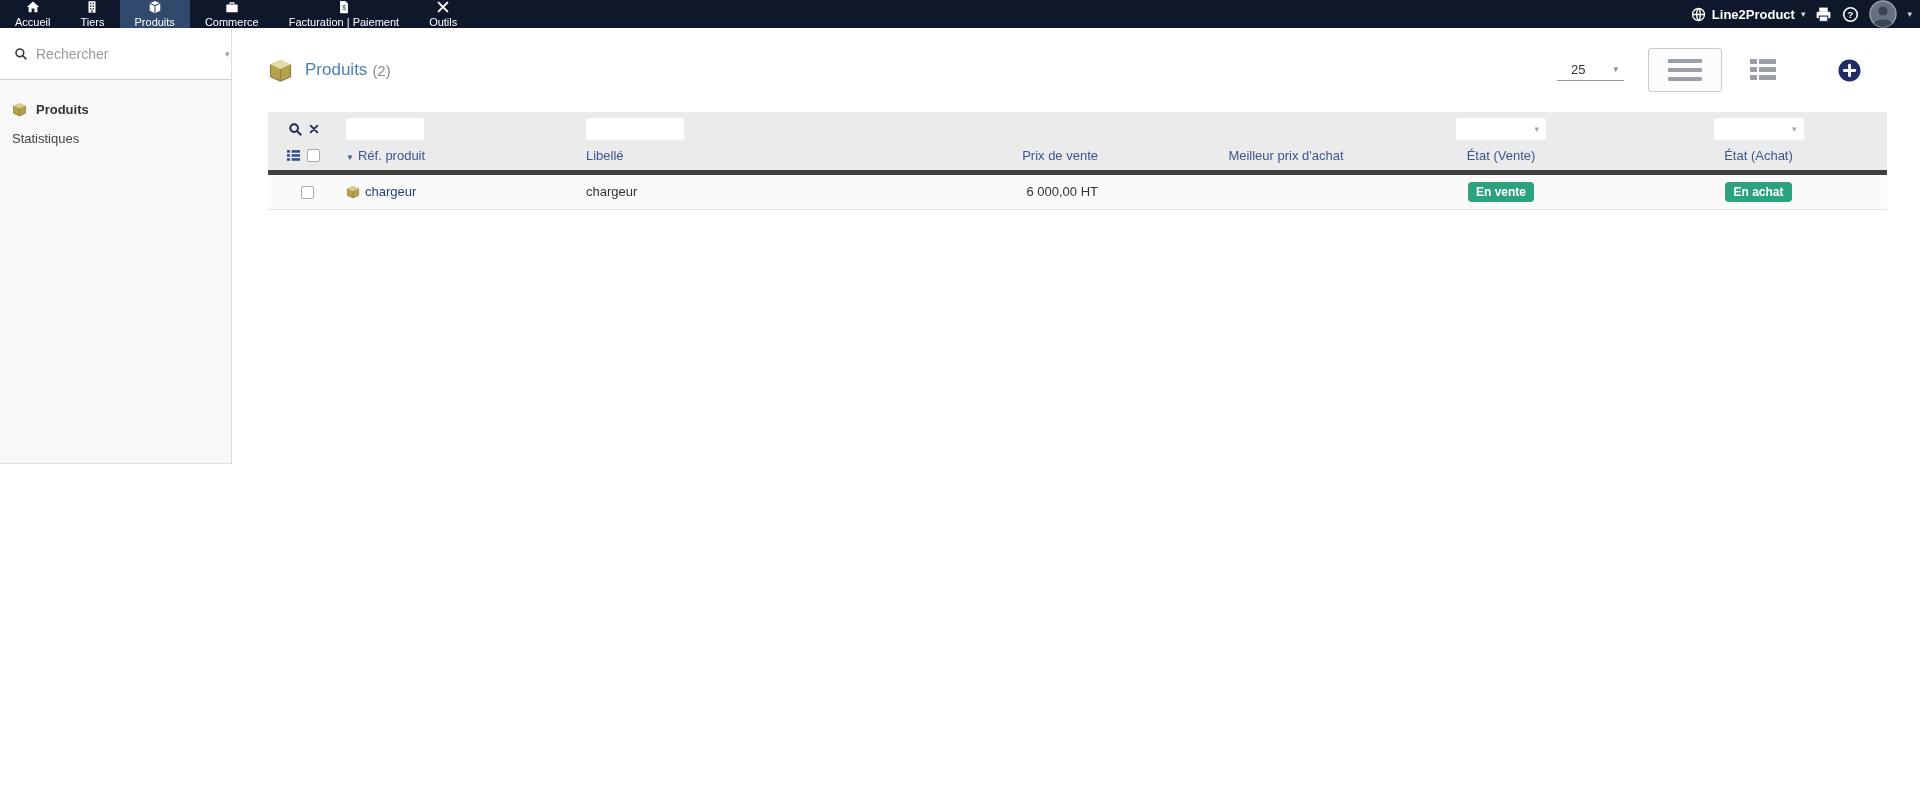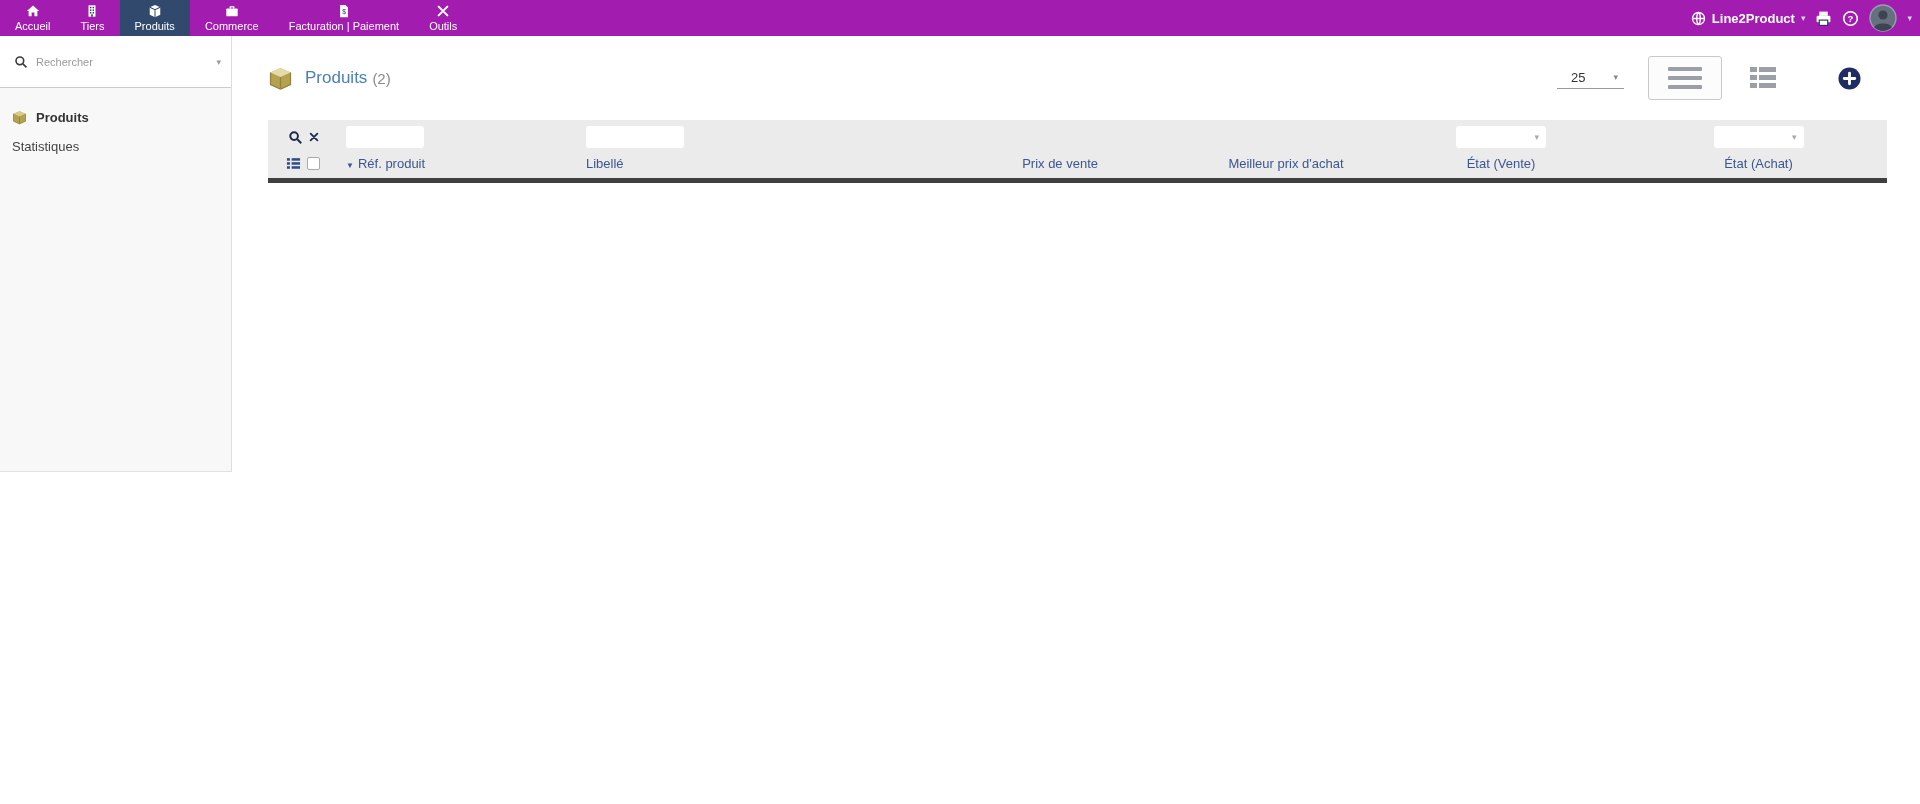--- a/index.html
+++ b/index.html
@@ -1,20 +1,20 @@
 <!DOCTYPE html>
 <html><head>
 <meta charset="utf-8">
 <style>
   * { margin:0; padding:0; box-sizing:border-box; }
   html,body { width:1920px; height:804px; background:#fff; overflow:hidden;
               font-family:"Liberation Sans","DejaVu Sans",sans-serif; }
 
   
-  .topnav { height:36px; background:#a21caf; display:flex; align-items:stretch;
+  .topnav { height:28px; background:#0f172a; display:flex; align-items:stretch;
             justify-content:space-between; color:#fff; }
   .nav-left { display:flex; }
   .nav-item { display:flex; flex-direction:column; align-items:center; justify-content:center;
               padding:2px 15px 3px; cursor:pointer; text-decoration:none; color:#fff; }
   .nav-item.active { background:#32496e; }
   .nav-ico { height:15px; display:flex; align-items:center; }
   .nav-ico svg { width:14px; height:14px; }
   .nav-label { font-size:11px; margin-top:2px; white-space:nowrap; }
   .nav-right { display:flex; align-items:center; gap:10px; padding-right:8px; }
   .company { display:flex; align-items:center; gap:6px; font-size:13px; font-weight:bold; cursor:pointer; }
@@ -23,21 +23,21 @@
   .avatar svg { width:28px; height:28px; display:block; }
 
   
   .layout { display:flex; height:768px; }
   .leftcol { width:232px; flex:0 0 232px; }
   .sidebar { height:436px; background:#f8f8f8; border-right:1px solid #ddd;
              border-bottom:1px solid #e2e2e2; }
   .side-search { display:flex; align-items:center; gap:8px; height:52px;
                  padding:0 10px 0 14px; border-bottom:1px solid #ccc; background:#fff; }
   .side-search svg { width:14px; height:14px; flex:0 0 auto; }
-  .side-search input { flex:1; border:none; outline:none; font-size:11px; color:#333;
+  .side-search input { flex:1; border:none; outline:none; font-size:14px; color:#333;
                        background:transparent; }
   .side-search input::placeholder { color:#9a9a9a; }
   .side-section { display:flex; align-items:center; gap:9px; padding:22px 10px 8px 12px; }
   .side-section svg { width:15px; height:15px; }
   .side-section span { font-size:13px; font-weight:bold; color:#333; }
   .side-link { display:block; padding:6px 10px 6px 12px; font-size:13px; color:#444;
                text-decoration:none; cursor:pointer; }
 
   
   .main { flex:1; padding:20px 33px 0 36px; }
@@ -333,17 +333,35 @@
         <td>
           <span class="sort">▼</span><span>Réf. produit</span>
         </td>
         <td>Libellé</td>
         <td class="tr-right">Prix de vente</td>
         <td class="tc pad-c4">Meilleur prix d'achat</td>
         <td class="tc">État (Vente)</td>
         <td class="tc pad-c6">État (Achat)</td>
       </tr>
 
+      <tr class="row odd">
+        <td class="tc"><input type="checkbox" class="cbx" style=""></td>
+        <td>
+          <span class="refcell">
+            <svg viewBox="0 0 16 16">
+                  <path d="M8 1.2 14.4 4.1v7.8L8 14.8 1.6 11.9V4.1Z" fill="#b5a24f"></path>
+                  <path d="M8 1.2 14.4 4.1 8 7 1.6 4.1Z" fill="#d8cc8c"></path>
+                  <path d="M8 7v7.8M1.6 4.1v7.8L8 14.8M14.4 4.1v7.8L8 14.8" fill="none" stroke="#8f7d35" stroke-width=".8"></path>
+                </svg>
+            <a class="reflink">chargeur</a>
+          </span>
+        </td>
+        <td>chargeur</td>
+        <td class="tr-right amount">6 000,00 HT</td>
+        <td class="tc"></td>
+        <td class="tc"><span class="badge">En vente</span></td>
+        <td class="tc pad-c6"><span class="badge">En achat</span></td>
+      </tr>
 
     </tbody>
       </table>
   </div>
 </div>
 
 </body></html>

